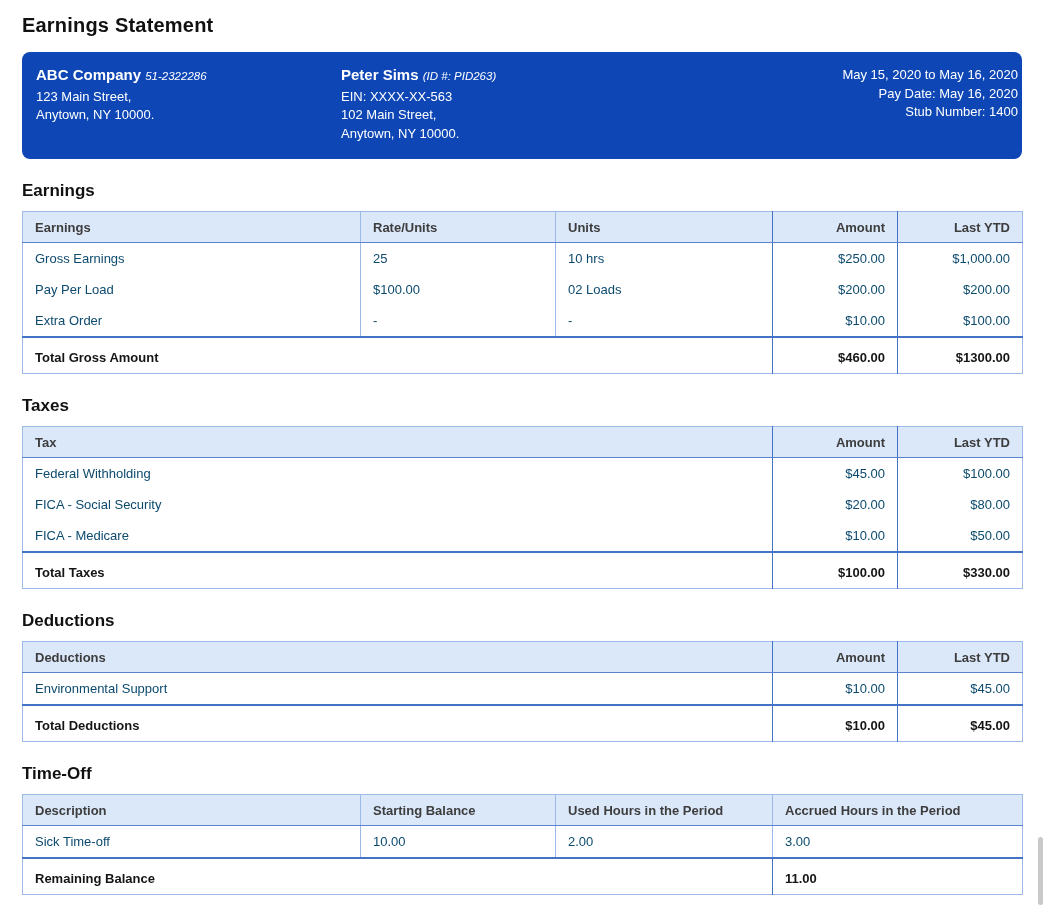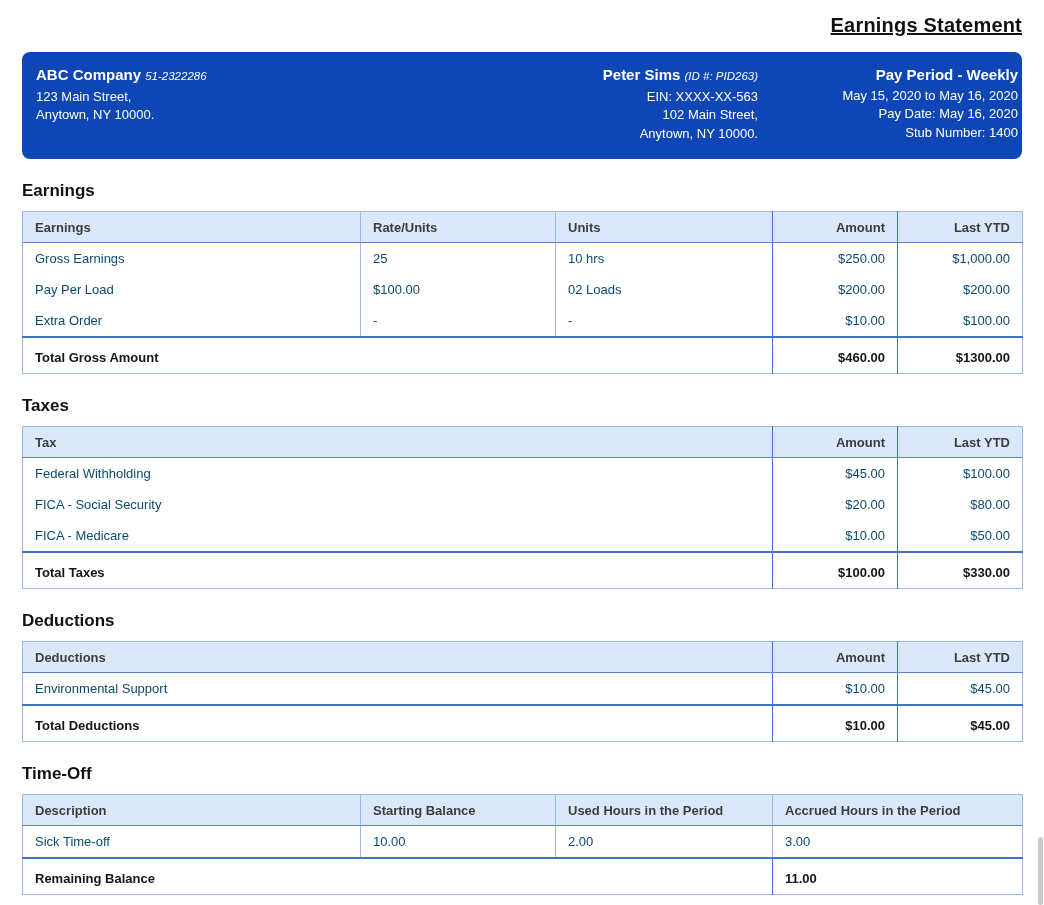--- a/index.html
+++ b/index.html
@@ -4,32 +4,32 @@
 <style>
   * { margin:0; padding:0; box-sizing:border-box; }
   html,body { background:#ffffff; }
   body {
     width:1044px; height:905px; position:relative; overflow:hidden;
     font-family:"Liberation Sans", sans-serif; color:#3f3f3f;
   }
   .page { padding:14px 22px 0 22px; }
 
   .page-title {
-    text-align:right; font-size:20px; font-weight:bold; color:#111;
-    margin-bottom:15px; letter-spacing:.2px;text-decoration:underline;
+    text-align:left; font-size:20px; font-weight:bold; color:#111;
+    margin-bottom:15px; letter-spacing:.2px;
   }
 
   
   .band {
     background:#0e47b5; border-radius:8px; color:#fff;
     display:flex; padding:14px 4px 16px 14px; min-height:96px;
   }
   .band .col { font-size:13px; line-height:18.5px; }
   .band .col.company { flex:0 0 305px; }
-  .band .col.employee { flex:1 1 auto;text-align:right; }
+  .band .col.employee { flex:1 1 auto; }
   .band .col.payinfo { flex:0 0 260px; text-align:right; }
   .band .name-line { font-size:15px; font-weight:bold; margin-bottom:2px; }
   .band .small-italic { font-size:11.5px; font-style:italic; font-weight:normal; }
   .band .bold-line { font-size:15px; font-weight:bold; margin-bottom:2px; }
 
   
   .section-heading {
     font-size:17px; font-weight:bold; color:#111; margin:22px 0 10px 0;
   }
 
@@ -80,21 +80,20 @@
     <div class="col employee">
       <div class="name-line">
         <span>Peter Sims</span>
         <span class="small-italic">(ID #: PID263)</span>
       </div>
       <div>EIN: XXXX-XX-563</div>
       <div>102 Main Street,</div>
       <div>Anytown, NY 10000.</div>
     </div>
     <div class="col payinfo">
-      <div class="bold-line">Pay Period - Weekly</div>
       <div>May 15, 2020 to May 16, 2020</div>
       <div>Pay Date: May 16, 2020</div>
       <div>Stub Number: 1400</div>
     </div>
   </div>
 
   <div class="section-heading">Earnings</div>
   <table class="data-table">
     <colgroup>
         <col style="width:338px">

